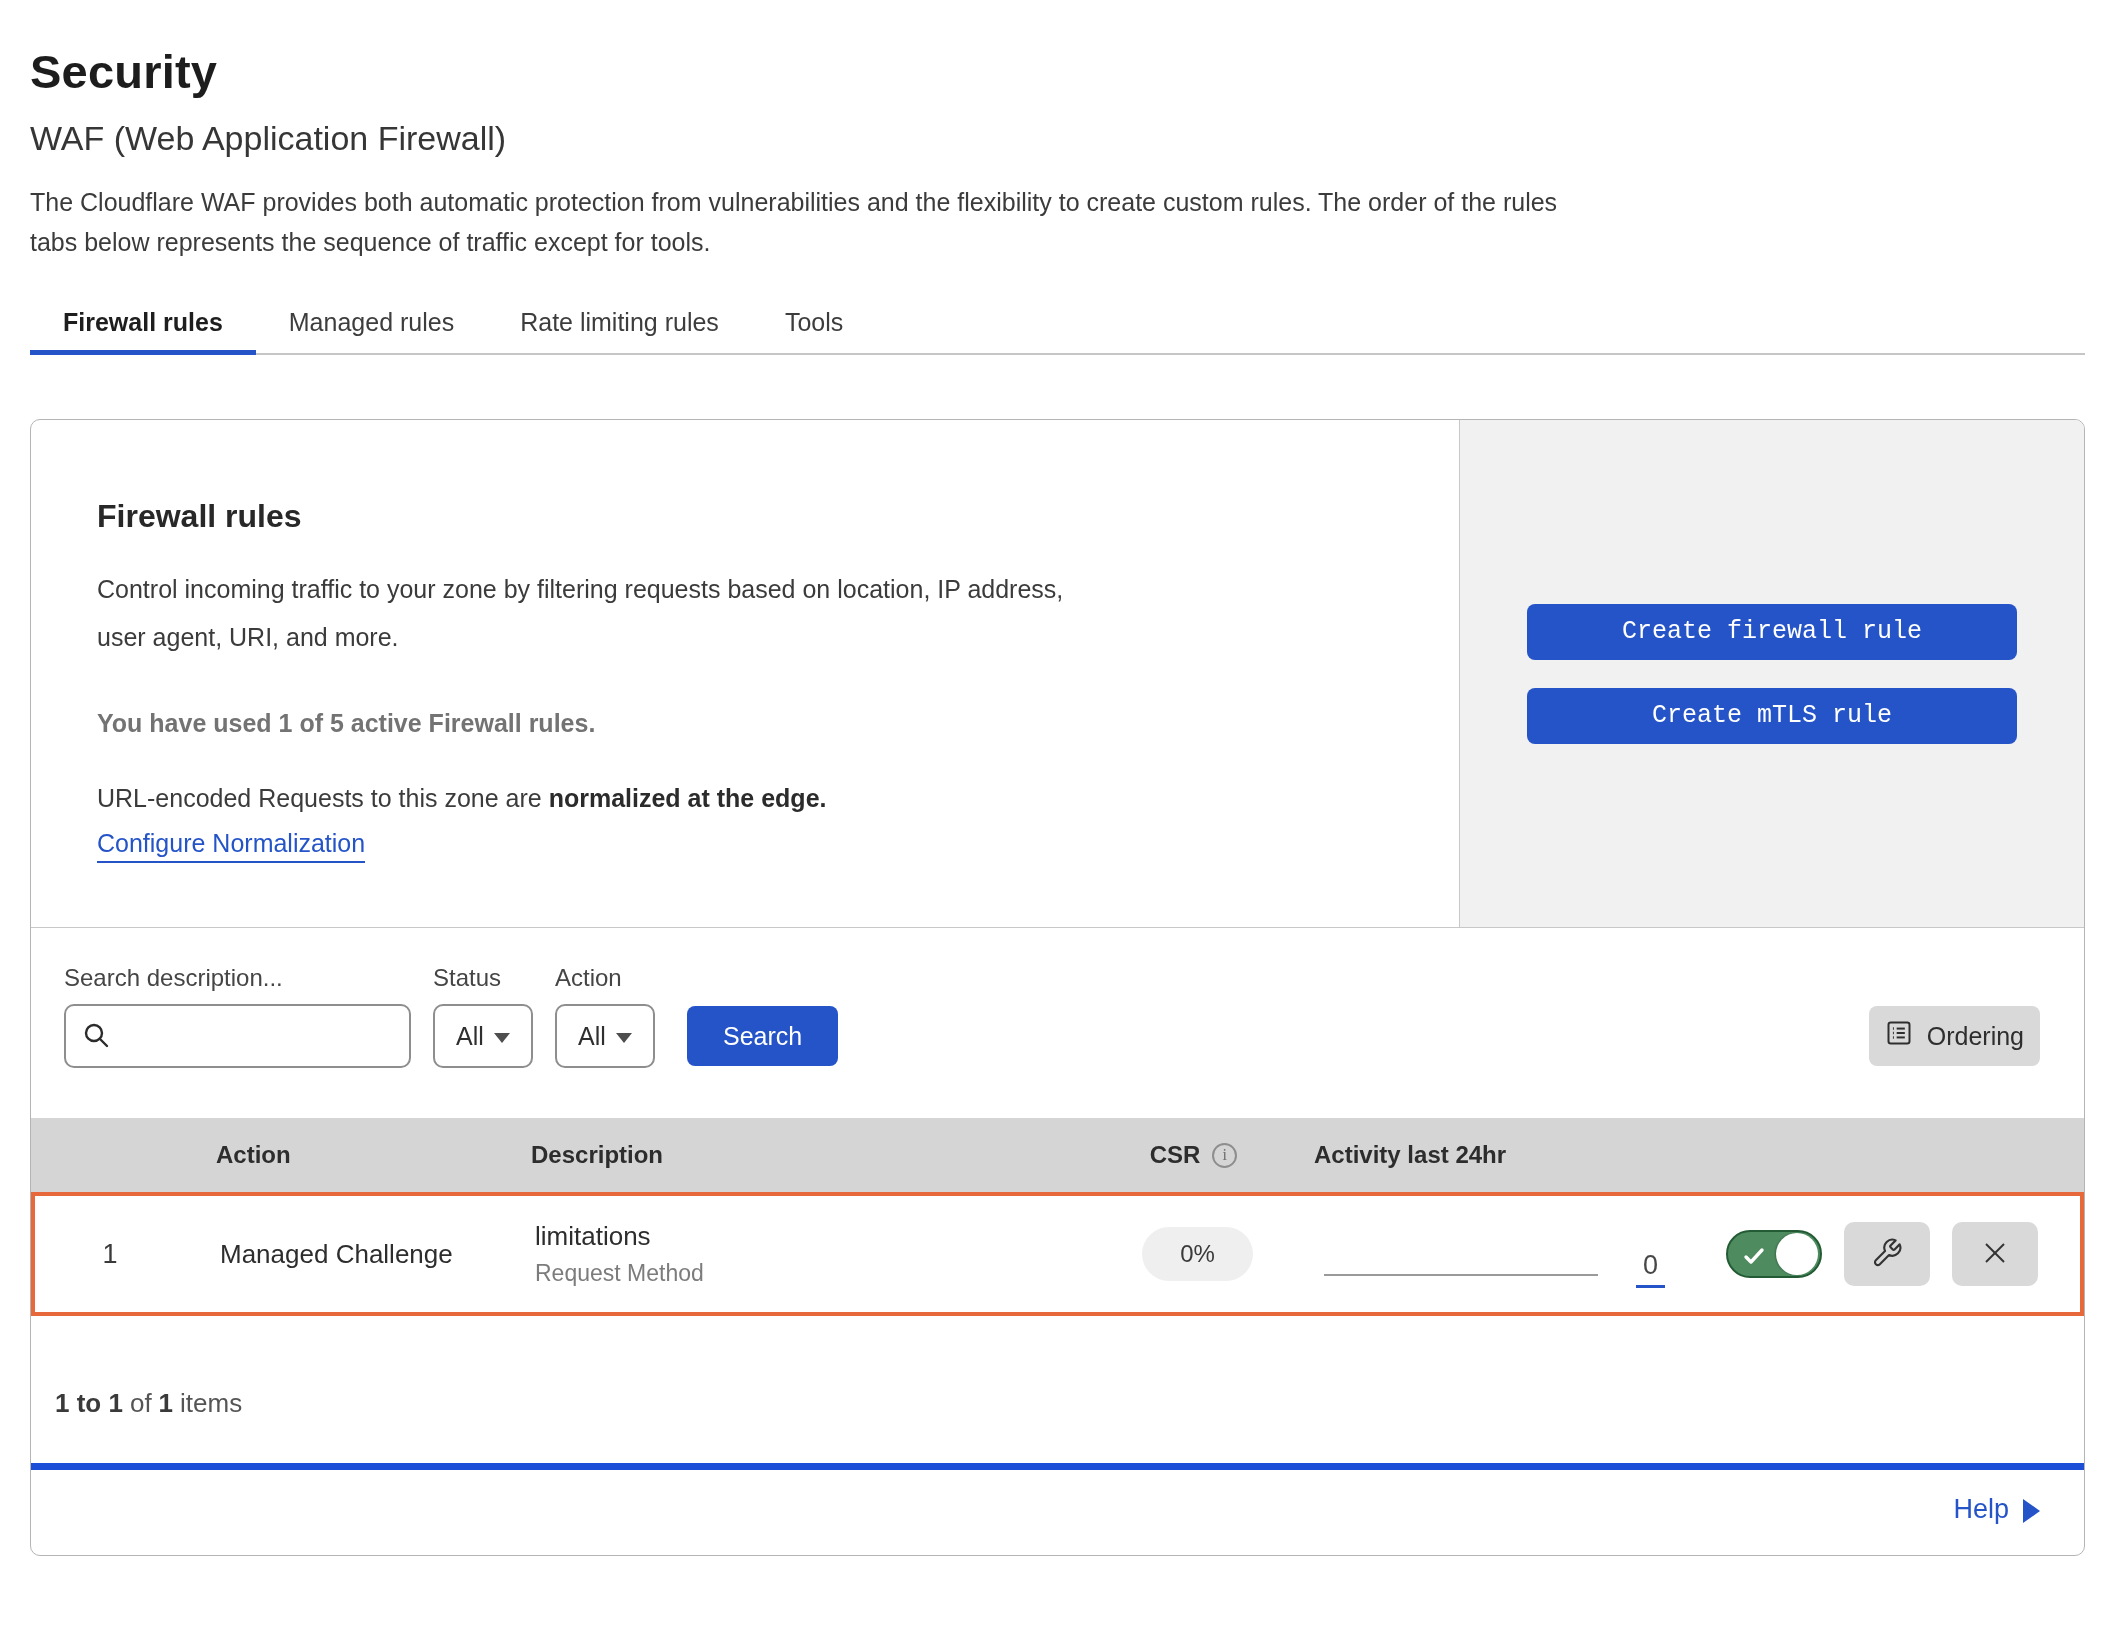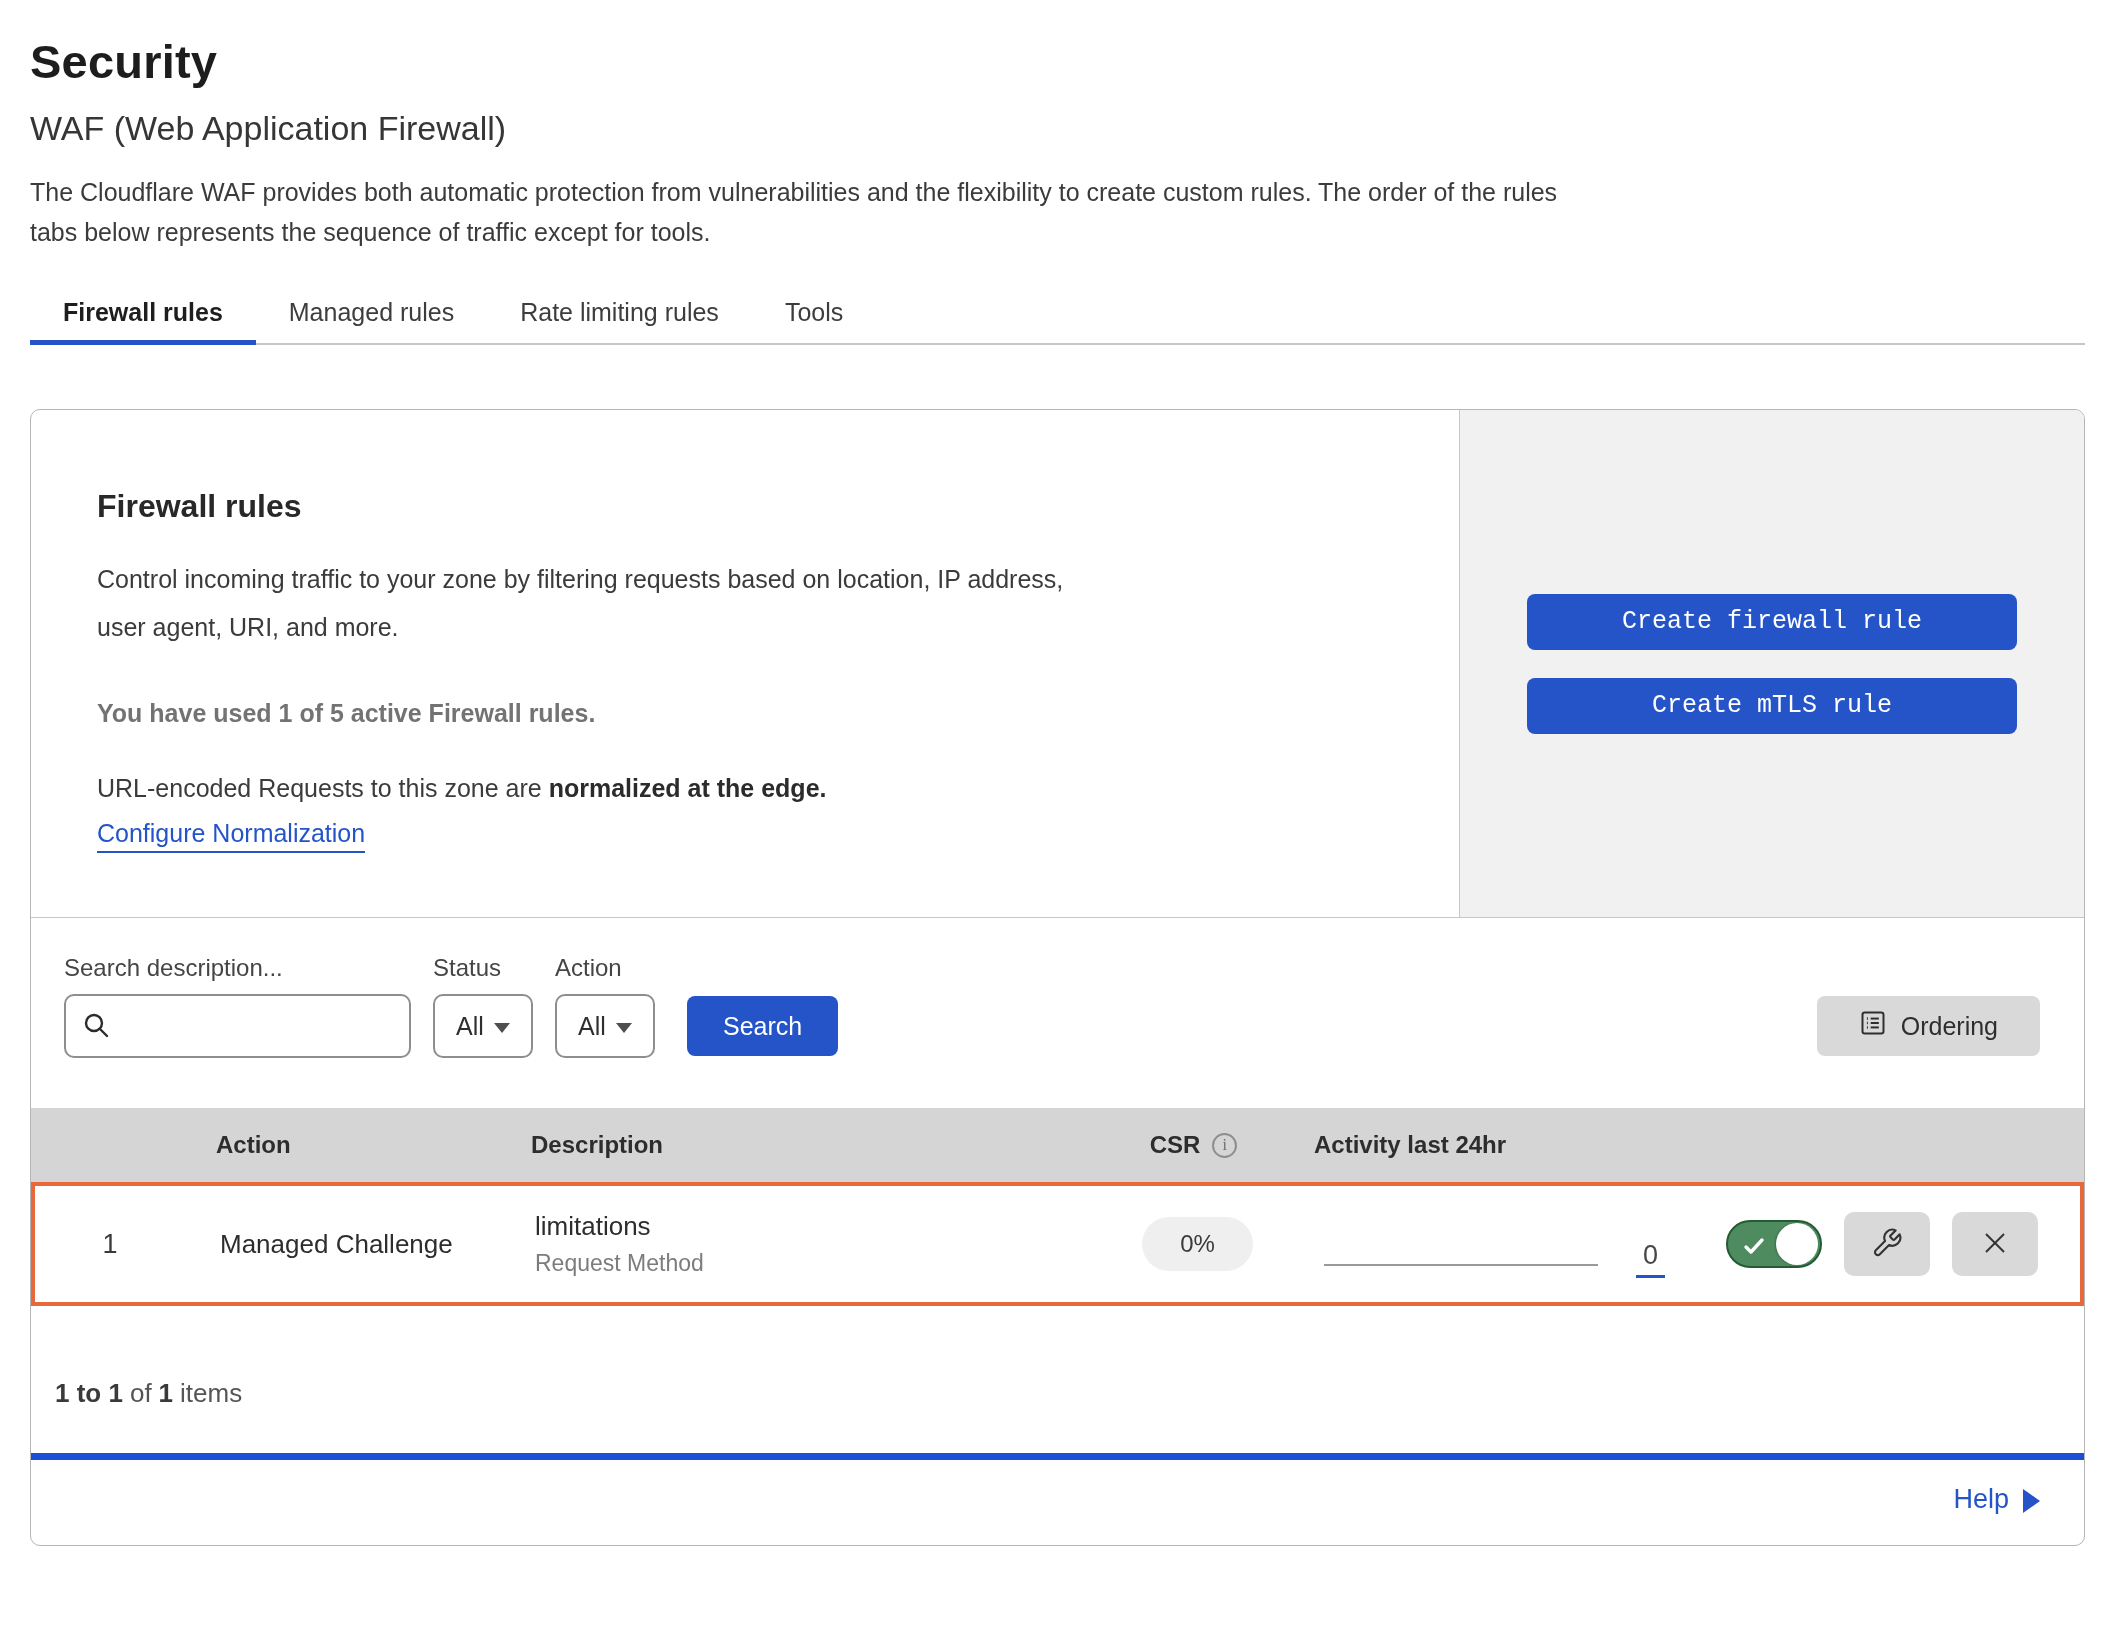--- a/index.html
+++ b/index.html
@@ -1,21 +1,21 @@
 <!DOCTYPE html>
 <html><head>
 <meta charset="utf-8">
 <style>
   * { box-sizing: border-box; margin: 0; padding: 0; }
   html, body { width: 2114px; height: 1638px; background: #ffffff; overflow: hidden; }
   body { font-family: "Liberation Sans", sans-serif; color: #333; }
   .page { width: 2114px; padding: 0 29px 0 30px; }
 
   
-  .page-title { margin-top: 34px; font-size: 47px; font-weight: bold; color: #1d1d1d; letter-spacing: 0.2px; }
+  .page-title { margin-top: 44px; font-size: 47px; font-weight: bold; color: #1d1d1d; letter-spacing: 0.2px; }
   .page-subtitle { margin-top: 20px; font-size: 34px; font-weight: 400; color: #363636; }
   .page-desc { margin-top: 24px; font-size: 25px; line-height: 40px; color: #3b3b3b; }
 
   
   .tabs { margin-top: 30px; display: flex; border-bottom: 2px solid #c6c6c6; }
   .tab { padding: 16px 33px 13px; font-size: 25px; color: #3d3d3d; cursor: pointer;
          border-bottom: 5px solid transparent; margin-bottom: -2px; }
   .tab.active { font-weight: bold; color: #1e1e1e; border-bottom-color: #2454c8; }
 
   
@@ -45,21 +45,21 @@
                       padding: 0 16px 0 62px; font-size: 24px; font-family: "Liberation Sans", sans-serif;
                       color: #333; background: #fff; outline: none; }
   .search-box .mag { position: absolute; left: 18px; top: 17px; }
   .dropdown { width: 100px; height: 64px; border: 2px solid #8e8e8e; border-radius: 10px; background: #fff;
               display: flex; align-items: center; justify-content: center; gap: 10px; font-size: 25px; color: #2f2f2f; cursor: pointer; }
   .caret { width: 0; height: 0; border-left: 8px solid transparent; border-right: 8px solid transparent;
            border-top: 10px solid #4e4e4e; margin-top: 3px; }
   .btn-search { height: 60px; padding: 0 36px; margin-left: 10px; margin-bottom: 2px; background: #2454c8; color: #fff;
                 border: none; border-radius: 8px; font-size: 25px; font-family: "Liberation Sans", sans-serif; cursor: pointer; }
   .filter-spacer { flex: 1 1 auto; }
-  .btn-ordering { height: 60px; padding: 0 42px; margin-bottom: 2px; background: #d9d9d9; color: #2e2e2e;
+  .btn-ordering { height: 60px; padding: 0 16px; margin-bottom: 2px; background: #d9d9d9; color: #2e2e2e;
                   border: none; border-radius: 8px; font-size: 25px; font-family: "Liberation Sans", sans-serif;
                   display: flex; align-items: center; gap: 14px; cursor: pointer; }
 
   
   .grid { display: grid; grid-template-columns: 150px 320px 600px 185px 375px 1fr; align-items: center; }
   .thead { background: #d5d5d5; height: 74px; font-size: 24px; font-weight: bold; color: #2d2d2d; }
   .th-action, .td-action { padding-left: 35px; }
   .th-desc, .td-desc { padding-left: 30px; }
   .th-csr, .td-csr { justify-self: center; display: flex; align-items: center; }
   .th-activity { padding-left: 28px; }

